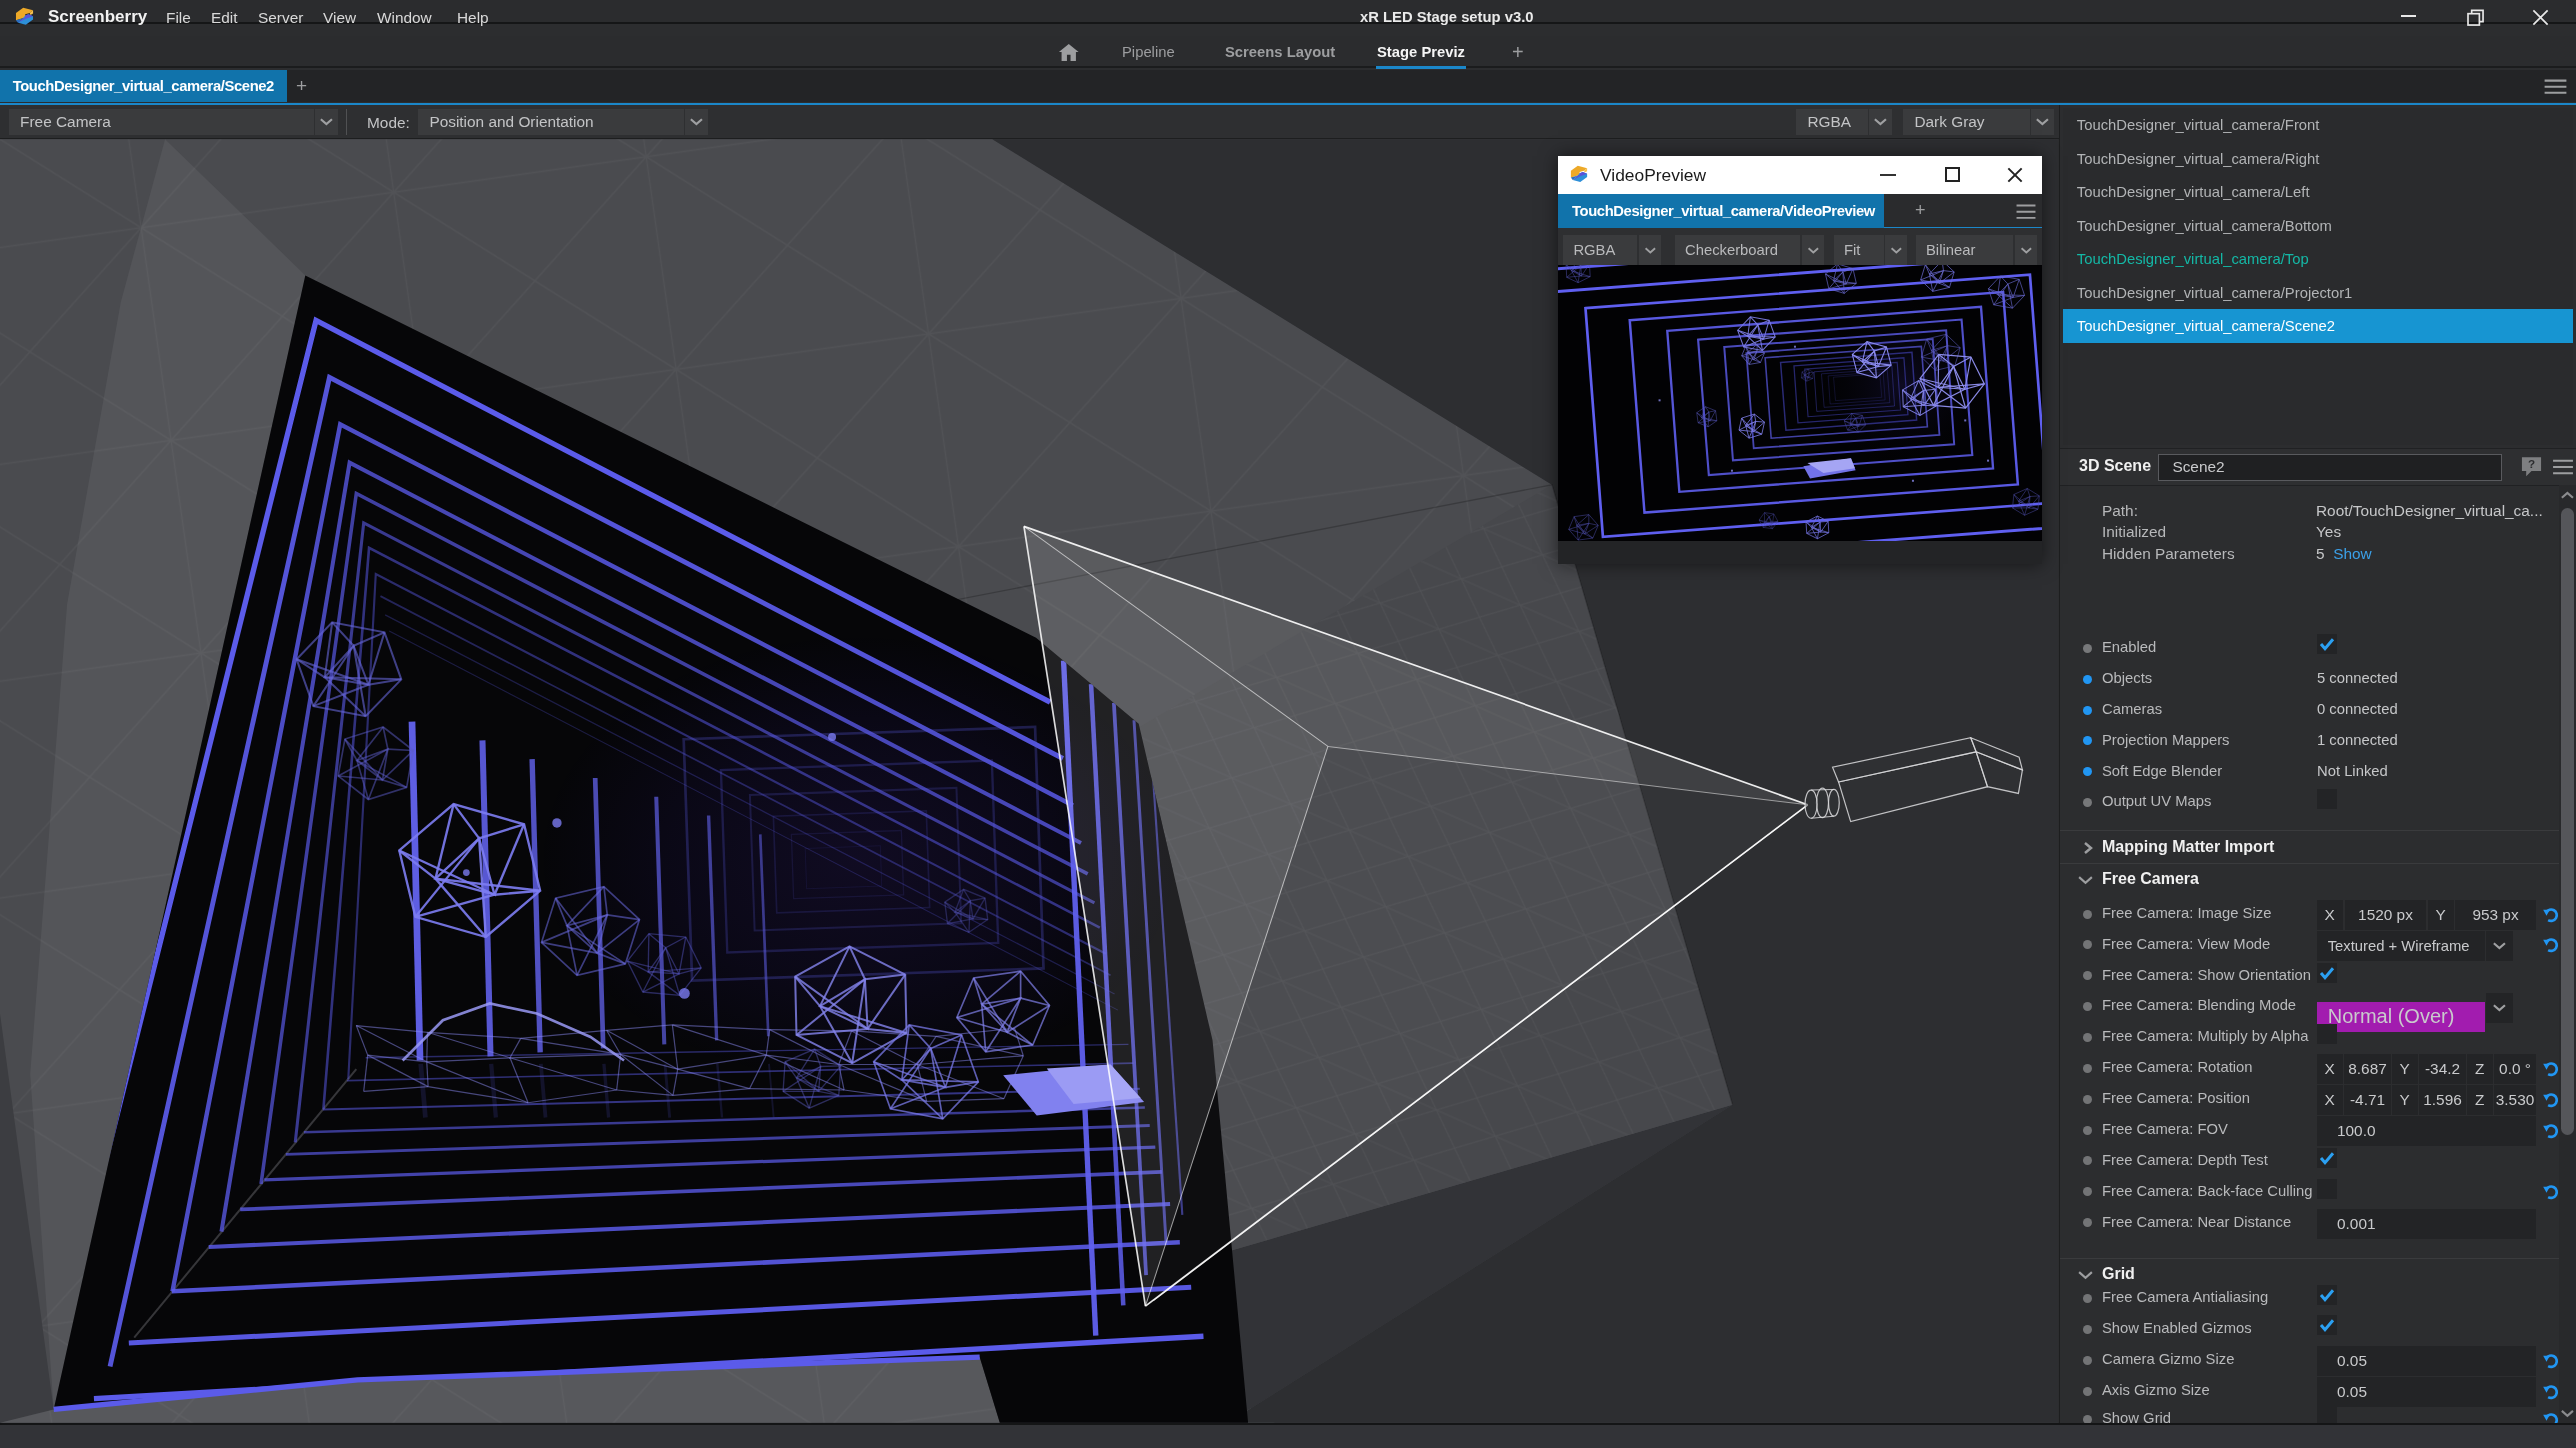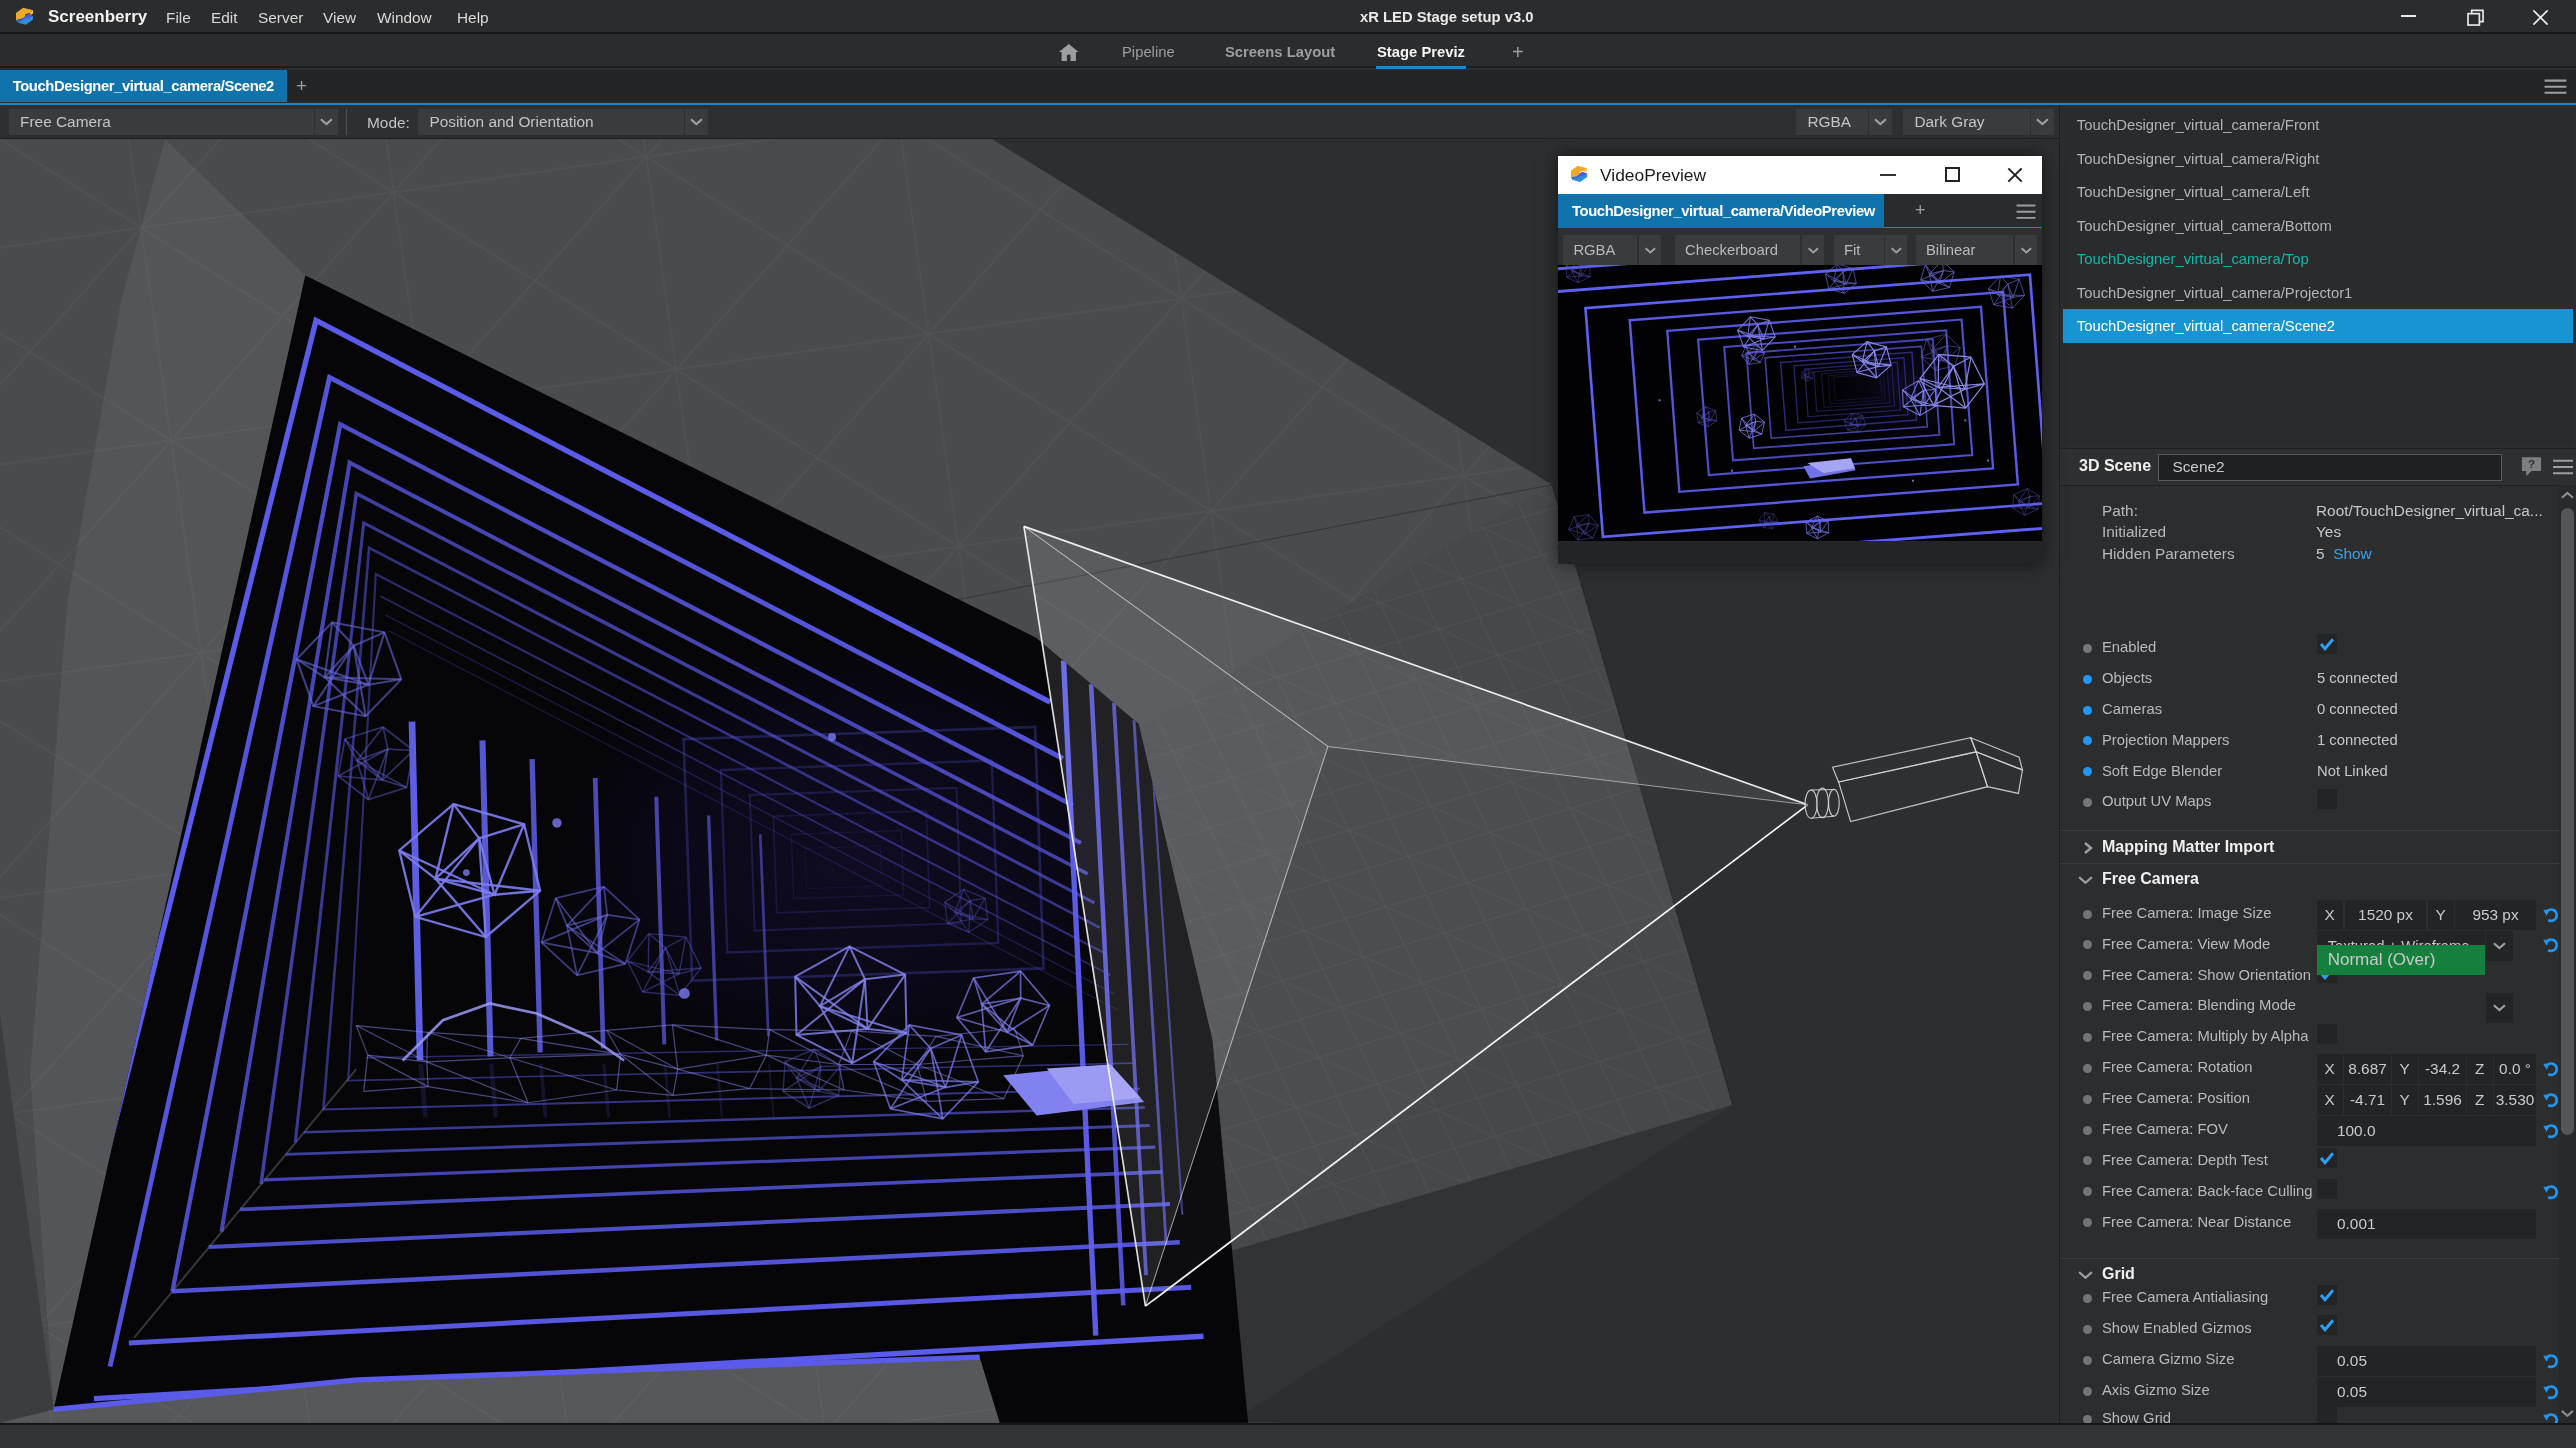--- a/index.html
+++ b/index.html
@@ -300,21 +300,21 @@
     <polygon points="2740,958 2945,913 2962,965 2758,1017" fill="rgba(50,52,55,0.4)" stroke="rgba(220,220,222,0.85)" stroke-width="1.8"></polygon>
     <polygon points="2740,958 2945,913 2937,892 2731,936" fill="rgba(50,52,55,0.4)" stroke="rgba(220,220,222,0.85)" stroke-width="1.8"></polygon>
     <polygon points="2945,913 3014,940 3008,975 2962,965" fill="rgba(50,52,55,0.4)" stroke="rgba(220,220,222,0.85)" stroke-width="1.8"></polygon>
     <polygon points="2945,913 3014,940 3009,921 2937,892" fill="rgba(50,52,55,0.4)" stroke="rgba(220,220,222,0.85)" stroke-width="1.8"></polygon>
     <ellipse cx="2733" cy="989" rx="8" ry="20" fill="rgba(50,52,55,0.5)" stroke="rgba(220,220,222,0.85)" stroke-width="1.8"></ellipse>
     <ellipse cx="2716" cy="989" rx="9" ry="22" fill="rgba(50,52,55,0.5)" stroke="rgba(220,220,222,0.85)" stroke-width="1.8"></ellipse>
     <ellipse cx="2699" cy="991" rx="9" ry="21" fill="rgba(50,52,55,0.5)" stroke="rgba(220,220,222,0.85)" stroke-width="1.8"></ellipse>
     <line x1="2699" y1="970" x2="2733" y2="969" stroke="rgba(220,220,222,0.85)" stroke-width="1.5"></line>
     <line x1="2699" y1="1012" x2="2733" y2="1009" stroke="rgba(220,220,222,0.85)" stroke-width="1.5"></line>
   </svg>
-<div class="abs" style="left:0;top:0;width:2576px;height:34px;background:#2b2c2e;border-bottom:2px solid #151617">
+<div class="abs" style="left:0;top:0;width:2576px;height:24px;background:#2b2c2e;border-bottom:2px solid #151617">
     <svg style="position:absolute;left:14px;top:6.7px" width="21" height="21" viewBox="0 0 32 32">
       <polygon points="3,9 14,1 29,5 24,9 17,11 17,16 3,20" fill="#eda928"></polygon>
       <polygon points="24,9 29,5 29,10 25,12" fill="#f7c14e"></polygon>
       <polygon points="17,13 22,11 29,14 29,19 18,27 6,24 13,18" fill="#2d8fd8"></polygon>
       <polygon points="6,24 13,18 17,16 17,13 22,11 29,14 18,18" fill="#5b52d8"></polygon>
       <polygon points="3,20 17,16 13,18 6,24" fill="#2a6fc0"></polygon>
     </svg>
     <div class="abs" style="left:48px;top:7.4px;font-size:17px;font-weight:bold;color:#f2f2f2">Screenberry</div>
     <div class="abs" style="left:166px;top:8.7px;font-size:15.4px;color:#d9d9d9">File</div>
     <div class="abs" style="left:211px;top:8.7px;font-size:15.4px;color:#d9d9d9">Edit</div>
@@ -476,21 +476,21 @@
       </svg>
     </div>
     <svg style="position:absolute;left:482px;top:831px" width="18" height="18" viewBox="0 0 24 24">
       <path d="M5.5 8.5 A7.6 7.6 0 1 1 8.2 18.8" fill="none" stroke="#2196f3" stroke-width="3.6"></path>
       <polygon points="1.6,5.0 10.4,5.0 6.0,13.0" fill="#2196f3"></polygon>
     </svg>
     <svg style="position:absolute;left:257px;top:858px" width="20" height="20" viewBox="0 0 30 30">
       <rect width="30" height="30" fill="#232426"></rect>
       <path d="M6 15 L12 22 L24 8" stroke="#2ba0f2" stroke-width="4.5" fill="none"></path>
     </svg>
-    <div style="position:absolute;left:257px;top:840px;width:168px;height:29.5px;background:#15803d;color:#c9cacc;font-size:17px;display:flex;align-items:center;justify-content:flex-start;padding-left:10.7px;box-sizing:border-box;white-space:nowrap;overflow:hidden">Normal (Over)</div>
+    <div style="position:absolute;left:257px;top:897px;width:168px;height:29.5px;background:#a21caf;color:#c9cacc;font-size:20px;display:flex;align-items:center;justify-content:flex-start;padding-left:10.7px;box-sizing:border-box;white-space:nowrap;overflow:hidden">Normal (Over)</div>
     <div class="abs" style="left:426px;top:888px;width:27px;height:29.5px;background:#232426;display:flex;align-items:center;justify-content:center">
       <svg width="14.8" height="9.4" viewBox="0 0 24 14">
         <path d="M3 3 L12 11 L21 3" stroke="#9fa0a2" stroke-width="3.5" fill="none"></path>
       </svg>
     </div>
     <svg style="position:absolute;left:257px;top:919px" width="20" height="20" viewBox="0 0 30 30">
       <rect width="30" height="30" fill="#232426"></rect>
     </svg>
     <div style="position:absolute;left:257px;top:949px;width:25.5px;height:29.5px;background:#232426;color:#c9cacc;font-size:15.4px;display:flex;align-items:center;justify-content:center;padding-left:0px;box-sizing:border-box;white-space:nowrap;overflow:hidden">X</div>
     <div style="position:absolute;left:284px;top:949px;width:47px;height:29.5px;background:#232426;color:#c9cacc;font-size:15.4px;display:flex;align-items:center;justify-content:center;padding-left:0px;box-sizing:border-box;white-space:nowrap;overflow:hidden">8.687</div>

